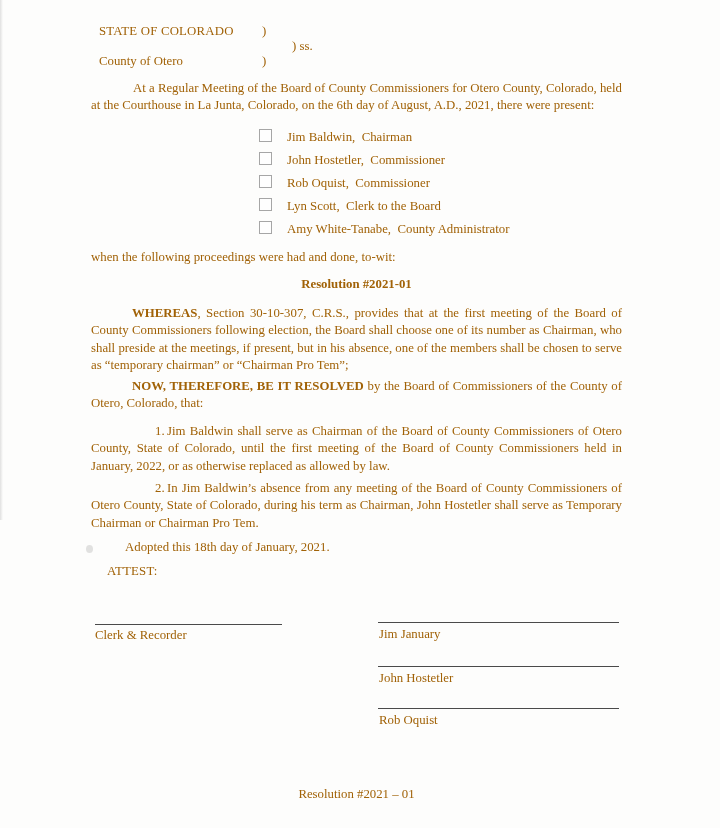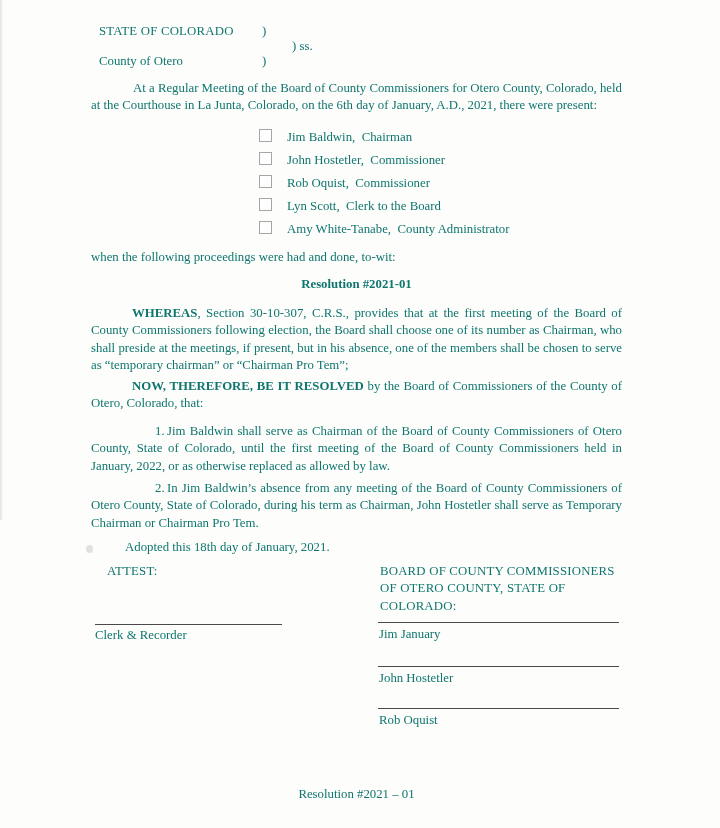--- a/index.html
+++ b/index.html
@@ -1,18 +1,18 @@
 <!DOCTYPE html>
 <html><head>
 <meta charset="utf-8">
 <style>
   html,body{margin:0;padding:0;background:#ffffff;}
   .page{
     position:relative;width:720px;height:828px;overflow:hidden;
-    background:#fdfdfc;color:#0f766e;
+    background:#fdfdfc;color:#a16207;
     font-family:"Liberation Serif","DejaVu Serif",serif;
     font-size:12.8px;line-height:17.4px;
   }
   .abs{position:absolute;margin:0;}
   .para{text-align:justify;}
   .indent-lg{text-indent:42px;}
   .indent-md{text-indent:41px;}
   .indent-sm{text-indent:32px;}
   .num{display:inline-block;width:44px;}
   .title{text-align:center;font-weight:bold;}
@@ -31,21 +31,21 @@
 
   <div class="abs edge" style="left:0;top:0;width:3px;height:520px;"></div>
   <div class="abs smudge" style="left:86px;top:545px;width:7px;height:8px;"></div>
 
   <div class="abs caps" style="left:99px;top:23px;">STATE OF COLORADO</div>
   <div class="abs" style="left:262px;top:23px;">)</div>
   <div class="abs" style="left:274px;top:38px;margin-left:18px;">) ss.</div>
   <div class="abs" style="left:99px;top:53px;">County of Otero</div>
   <div class="abs" style="left:262px;top:53px;">)</div>
 
-  <p class="abs para indent-lg" style="left:91px;top:80px;width:531px;">At a Regular Meeting of the Board of County Commissioners for Otero County, Colorado, held at the Courthouse in La Junta, Colorado, on the 6th day of January, A.D., 2021, there were present:</p>
+  <p class="abs para indent-lg" style="left:91px;top:80px;width:531px;">At a Regular Meeting of the Board of County Commissioners for Otero County, Colorado, held at the Courthouse in La Junta, Colorado, on the 6th day of August, A.D., 2021, there were present:</p>
 
   <div class="abs" style="left:259px;top:129px;">
     <span class="checkbox"></span><span class="attendee-label">Jim Baldwin,  Chairman</span>
   </div>
   <div class="abs" style="left:259px;top:152px;">
     <span class="checkbox"></span><span class="attendee-label">John Hostetler,  Commissioner</span>
   </div>
   <div class="abs" style="left:259px;top:198px;">
     <span class="checkbox"></span><span class="attendee-label">Lyn Scott,  Clerk to the Board</span>
   </div>
@@ -64,21 +64,20 @@
 
   <p class="abs para indent-md" style="left:91px;top:378px;width:531px;"><b>NOW, THEREFORE, BE IT RESOLVED</b><span> by the Board of Commissioners of the County of Otero, Colorado, that:</span></p>
 
   <p class="abs para indent-sm" style="left:91px;top:423px;width:531px;"><span class="num">1.</span><span>Jim Baldwin shall serve as Chairman of the Board of County Commissioners of Otero County, State of Colorado, until the first meeting of the Board of County Commissioners held in January, 2022, or as otherwise replaced as allowed by law.</span></p>
 
   <p class="abs para indent-sm" style="left:91px;top:480px;width:531px;"><span class="num">2.</span><span>In Jim Baldwin’s absence from any meeting of the Board of County Commissioners of Otero County, State of Colorado, during his term as Chairman, John Hostetler shall serve as Temporary Chairman or Chairman Pro Tem.</span></p>
 
   <p class="abs" style="left:91px;top:539px;text-indent:34px;">Adopted this 18th day of January, 2021.</p>
 
   <div class="abs caps" style="left:91px;top:563px;margin-left:16px;">ATTEST:</div>
-  <div class="abs caps" style="left:380px;top:563px;width:248px;">BOARD OF COUNTY COMMISSIONERS OF OTERO COUNTY, STATE OF COLORADO:</div>
 
   <div class="abs sigline" style="left:95px;top:624px;width:187px;"></div>
   <div class="abs" style="left:95px;top:627px;">Clerk &amp; Recorder</div>
 
   <div class="abs sigline" style="left:378px;top:622px;width:241px;"></div>
   <div class="abs" style="left:379px;top:626px;">Jim January</div>
 
   <div class="abs sigline" style="left:378px;top:666px;width:241px;"></div>
   <div class="abs" style="left:379px;top:670px;">John Hostetler</div>
 

